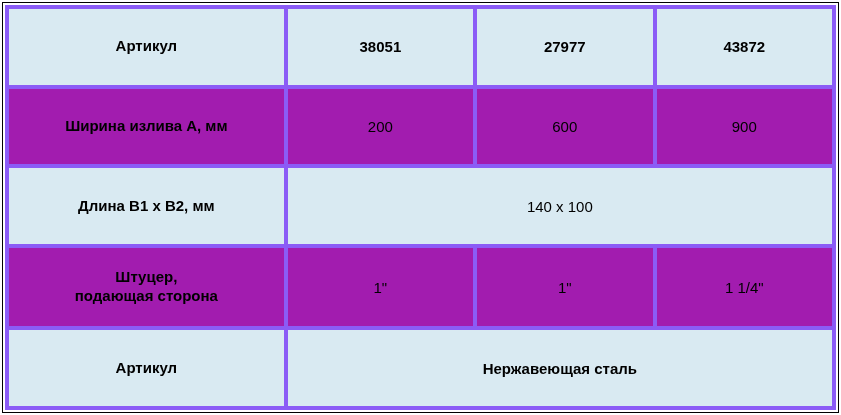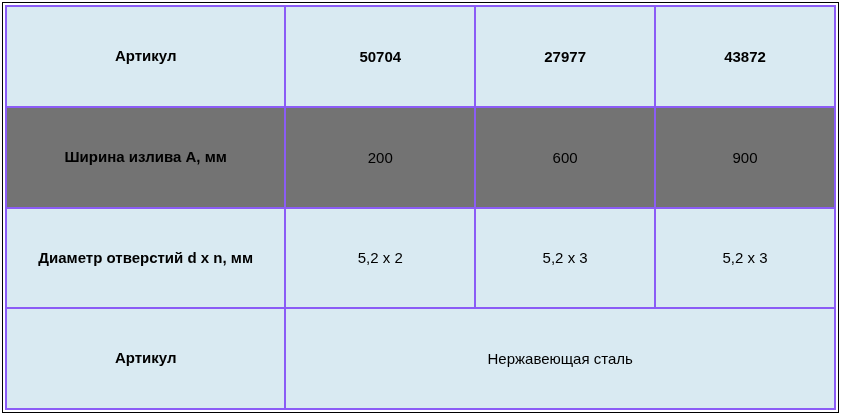--- a/index.html
+++ b/index.html
@@ -21,73 +21,78 @@
     border: 1px solid #000000;
     padding: 2px;
   }
   table.spec {
     width: 100%;
     height: 100%;
     border-collapse: collapse;
     table-layout: fixed;
   }
   table.spec td {
-    border: 2px solid #8b5cf6;
+    border: 4px solid #8b5cf6;
     text-align: center;
     vertical-align: middle;
     font-size: 15px;
     color: #000000;
     padding: 4px 6px;
     box-sizing: border-box;
     height: 48px;
   }
   tr.alt td { background: #d9eaf2; }
-  tr.plain td { background: #737373; }
+  tr.plain td { background: #a21caf; }
   td.label {
     font-weight: bold;
     white-space: pre-line;
     line-height: 1.25;
   }
   td.article {
     color: #123a8f;
     font-weight: bold;
     font-size: 16px;
   }
-  td.bold-val { font-weight: normal; }
+  td.bold-val { font-weight: bold; }
 </style>
 </head>
 <body>
 
 <div class="page">
   <div class="table-wrap">
     <table class="spec">
       <colgroup>
         <col style="width:33.7%">
         <col style="width:22.9%">
         <col style="width:21.7%">
         <col style="width:21.7%">
       </colgroup>
       <tbody>
         <tr class="alt">
           <td class="label">Артикул</td>
-          <td class="article">50704</td>
+          <td class="article">38051</td>
           <td class="article">27977</td>
           <td class="article">43872</td>
         </tr>
         <tr class="plain">
           <td class="label">Ширина излива А, мм</td>
           <td>200</td>
           <td>600</td>
           <td>900</td>
         </tr>
         <tr class="alt">
-          <td class="label">Диаметр отверстий d x n, мм</td>
-          <td>5,2 x 2</td>
-          <td>5,2 x 3</td>
-          <td>5,2 x 3</td>
+          <td class="label">Длина В1 х В2, мм</td>
+          <td colspan="3">140 x 100</td>
+        </tr>
+        <tr class="plain">
+          <td class="label">Штуцер,
+подающая сторона</td>
+          <td>1"</td>
+          <td>1"</td>
+          <td>1 1/4"</td>
         </tr>
         <tr class="alt">
           <td class="label">Артикул</td>
           <td colspan="3" class="bold-val">Нержавеющая сталь</td>
         </tr>
       </tbody>
     </table>
   </div>
 </div>
 

